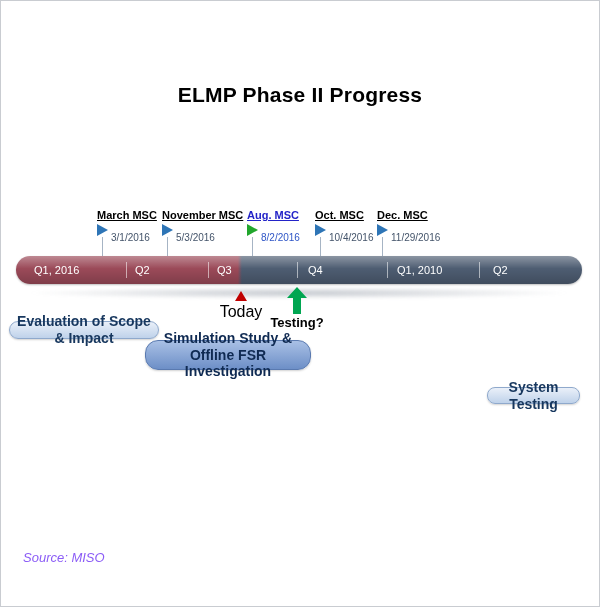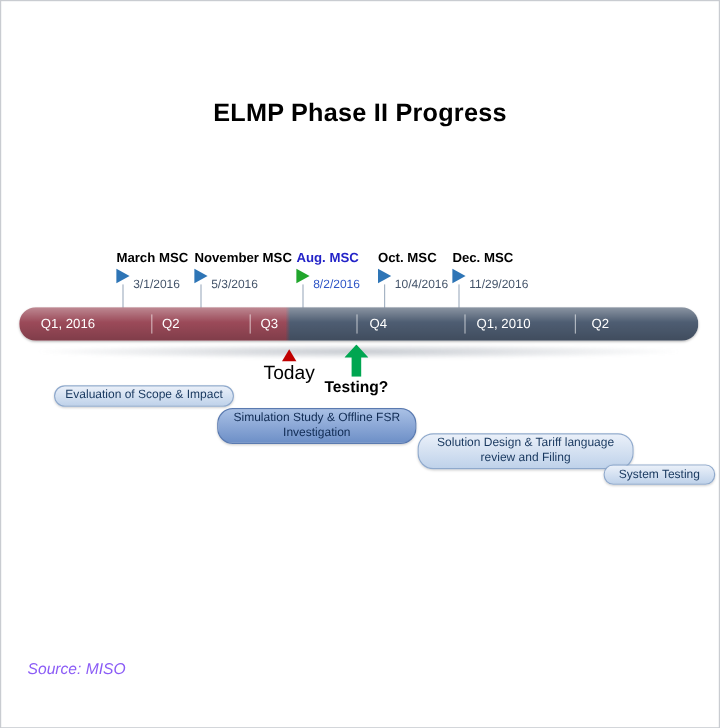--- a/index.html
+++ b/index.html
@@ -9,21 +9,21 @@
     background:#ffffff; border:1px solid #c9ccd1; overflow:hidden;
   }
   .title {
     position:absolute; top:82px; left:0; width:100%;
     text-align:center; font-size:21px; font-weight:bold; color:#000;
     letter-spacing:0.2px;
   }
 
   
   .milestone { position:absolute; top:208px; width:110px; }
-  .m-name { font-size:11px; font-weight:bold; color:#000; line-height:13px; }
+  .m-name { font-size:11px; font-weight:bold; color:#000; line-height:13px;text-decoration:underline; }
   .milestone.highlight .m-name { color:#2323c8; }
   .milestone.highlight .m-date { color:#2e55c6; }
   .m-row { display:flex; align-items:center; gap:3px; margin-top:1px; height:13px; }
   .flag {
     width:0; height:0; flex:0 0 auto;
     border-top:6px solid transparent;
     border-bottom:6px solid transparent;
     border-left:11px solid #2e75b6;
   }
   .flag-green { border-left-color:#21a62c; }
@@ -62,22 +62,22 @@
   .today-label { display:block; font-size:16px; color:#000; margin-top:2px; }
 
   
   .workshop { position:absolute; left:251px; top:286px; width:90px; text-align:center; }
   .ws-arrow { display:block; margin:0 auto; }
   .ws-label { font-size:13px; font-weight:bold; color:#000; margin-top:1px; }
 
   
   .task {
     position:absolute; display:flex; align-items:center; justify-content:center;
-    text-align:center; font-weight:normal; font-size:10px; line-height:1.18;
-    padding:1px 4px; box-shadow:0 1px 2px rgba(0,0,0,0.18);margin-left:36px;
+    text-align:center; font-weight:bold; font-size:14px; line-height:1.18;
+    padding:1px 4px; box-shadow:0 1px 2px rgba(0,0,0,0.18);
   }
   .task-light {
     background:linear-gradient(to bottom, #eaf0f9, #bfd2ea);
     border:1px solid #8fa9cc; color:#17375e;
   }
   .task-medium {
     background:linear-gradient(to bottom, #a9c0e5, #6d8fc7);
     border:1px solid #5a7ab0; color:#0f2a52;
   }
 
@@ -164,19 +164,18 @@
     <svg class="ws-arrow" width="20" height="27" viewBox="0 0 20 27" aria-hidden="true">
       <polygon points="10,0 20,11 14,11 14,27 6,27 6,11 0,11" fill="#00a651"></polygon>
     </svg>
     <div class="ws-label">Testing?</div>
   </div>
 
   <div class="task task-light" style="left:8px;   top:320px; width:150px; height:18px; border-radius:9px;">Evaluation of Scope &amp; Impact</div>
 
   <div class="task task-medium" style="left:144px; top:339px; width:166px; height:30px; border-radius:13px;">Simulation Study &amp; Offline FSR Investigation</div>
 
-  <div class="task task-light" style="left:311px; top:360px; width:180px; height:30px; border-radius:13px;">Solution Design &amp; Tariff language review and Filing</div>
 
-  <div class="task task-light" style="left:466px; top:386px; width:93px;  height:17px; border-radius:8px;">System Testing</div>
+  <div class="task task-light" style="left:486px; top:386px; width:93px;  height:17px; border-radius:8px;">System Testing</div>
 
   <div class="source">Source: MISO</div>
 
 </div>
 
 </body></html>

